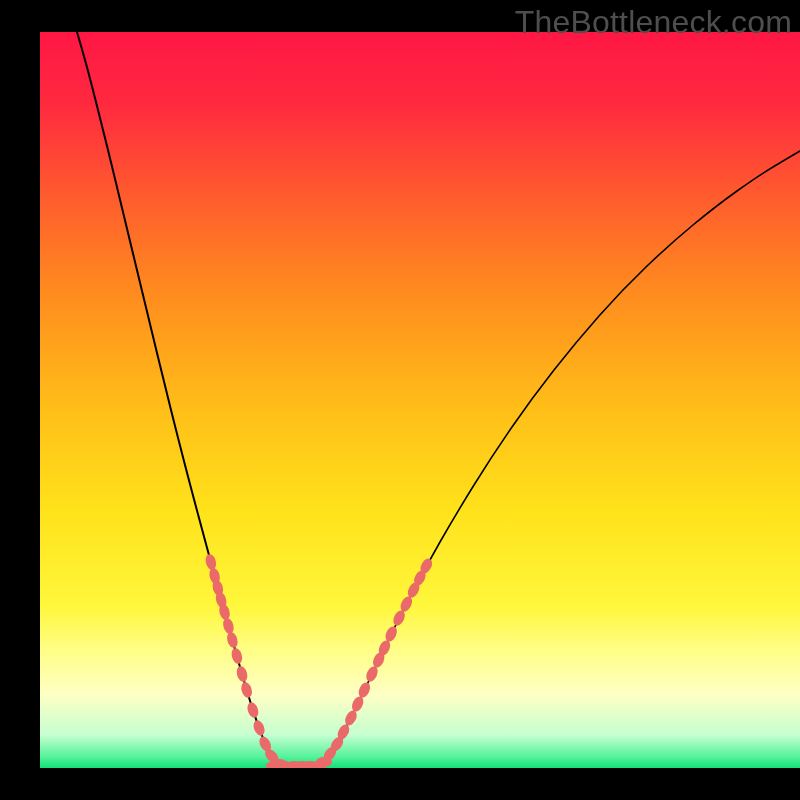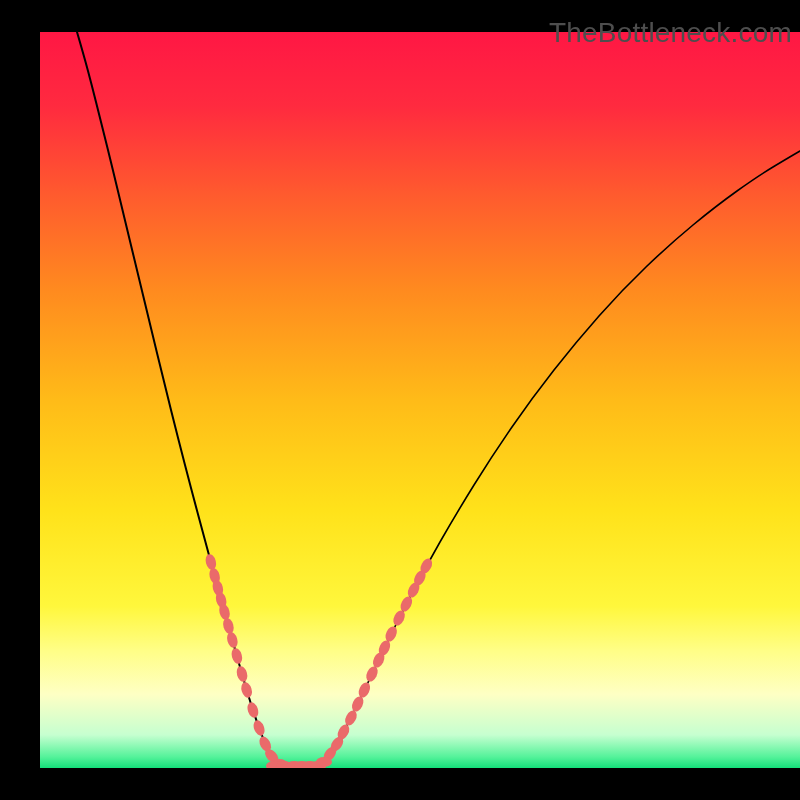--- a/index.html
+++ b/index.html
@@ -22,24 +22,24 @@
   .plot {
     position: absolute;
     left: 40px;
     top: 32px;
     width: 760px;
     height: 736px;
     overflow: hidden;
   }
   .watermark {
     position: absolute;
-    top: 17px;
+    top: 4px;
     right: 8px;
     color: #4e4e4e;
-    font-size: 28px;
+    font-size: 32px;
     font-weight: 500;
     letter-spacing: 0.2px;
     z-index: 50;
     user-select: none;
   }
   svg {
     display: block;
   }
 </style>
 </head>

